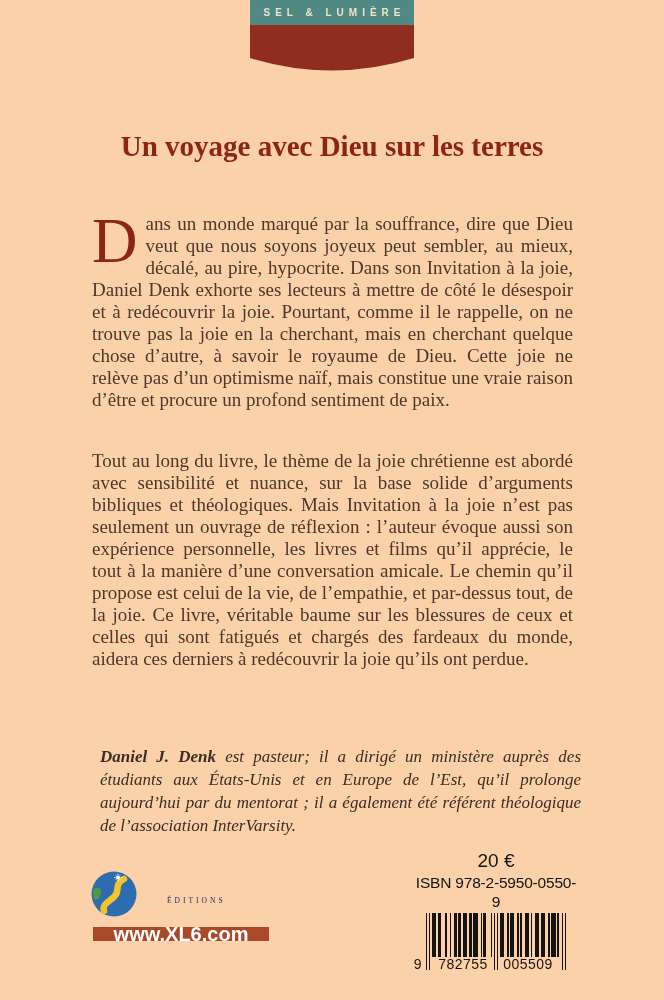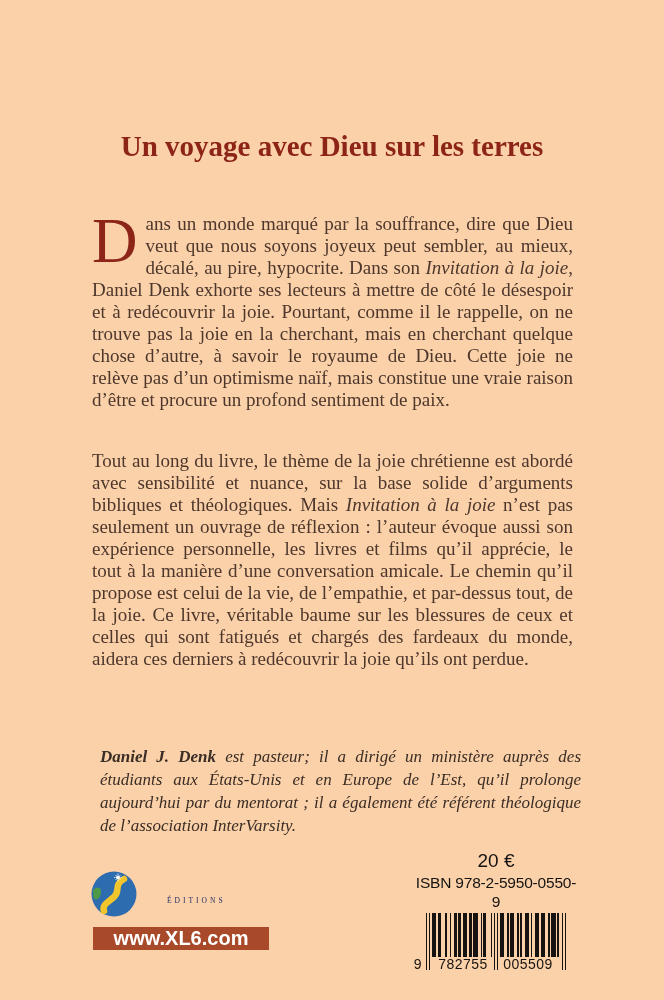--- a/index.html
+++ b/index.html
@@ -31,21 +31,21 @@
     position:absolute;left:92px;width:481px;margin:0;
     font-size:19px;line-height:22px;
     text-align:justify;color:#4d372c;
   }
   .dropcap{
     float:left;
     font-size:63px;line-height:0.80;
     padding:3px 8px 0 0;
     color:#8c2418;
   }
-  .it{font-style:italic;}
+  .it{}
   .bd{font-weight:bold;}
   .bio{
     position:absolute;left:92px;top:737px;width:481px;margin:8px;
     font-style:italic;font-size:17px;line-height:23px;
     text-align:justify;color:#3a2d25;
   }
   
   .sale-block{
     position:absolute;left:413px;top:850px;width:166px;
     text-align:center;color:#151312;
@@ -67,32 +67,38 @@
     position:absolute;left:76px;top:28px;
     font-family:"Liberation Serif",serif;
     font-size:7.5px;letter-spacing:3px;color:#222d66;white-space:nowrap;
   }
   .pubname{
     position:absolute;left:56px;top:20px;
     font-family:"Liberation Serif",serif;
     font-size:24px;line-height:24px;letter-spacing:0.5px;color:#222d66;white-space:nowrap;
   }
   .website{
-    position:absolute;left:2px;top:59px;width:176px;height:23px;
+    position:absolute;left:2px;top:59px;width:176px;height:14px;
     background:#a8492a;
     display:flex;align-items:center;justify-content:center;
     font-family:"Liberation Sans",sans-serif;
     font-weight:bold;font-size:20px;color:#ffffff;white-space:nowrap;
   }
 </style>
 </head>
 <body>
 
 <div class="page">
 
+  <div class="banner">
+    <div class="banner-teal">SEL &amp; LUMIÈRE</div>
+    <svg class="banner-curve" width="164" height="46" viewBox="0 0 164 46" aria-hidden="true">
+      <path d="M0,0 H164 V33 Q82,58 0,33 Z" fill="#8f2d20"></path>
+    </svg>
+  </div>
 
   <div class="title">
     <div>Un voyage avec Dieu sur les terres</div>
   </div>
 
   <p class="body-para" style="top:213px"><span class="dropcap">D</span><span>ans un monde marqué par la souffrance, dire que Dieu veut que nous soyons joyeux peut sembler, au mieux, décalé, au pire, hypocrite. Dans son </span><span class="it">Invitation à la joie</span><span>, Daniel Denk exhorte ses lecteurs à mettre de côté le désespoir et à redécouvrir la joie. Pourtant, comme il le rappelle, on ne trouve pas la joie en la cherchant, mais en cherchant quelque chose d’autre, à savoir le royaume de Dieu. Cette joie ne relève pas d’un optimisme naïf, mais constitue une vraie raison d’être et procure un profond sentiment de paix.</span></p>
   <p class="body-para" style="top:450px"><span>Tout au long du livre, le thème de la joie chrétienne est abordé avec sensibilité et nuance, sur la base solide d’arguments bibliques et théologiques. Mais </span><span class="it">Invitation à la joie</span><span> n’est pas seulement un ouvrage de réflexion : l’auteur évoque aussi son expérience personnelle, les livres et films qu’il apprécie, le tout à la manière d’une conversation amicale. Le chemin qu’il propose est celui de la vie, de l’empathie, et par-dessus tout, de la joie. Ce livre, véritable baume sur les blessures de ceux et celles qui sont fatigués et chargés des fardeaux du monde, aidera ces derniers à redécouvrir la joie qu’ils ont perdue.</span></p>
 
   <p class="bio"><span class="bd">Daniel J. Denk</span><span> est pasteur; il a dirigé un ministère auprès des étudiants aux États-Unis et en Europe de l’Est, qu’il prolonge aujourd’hui par du mentorat ; il a également été référent théologique de l’association InterVarsity.</span></p>
 

